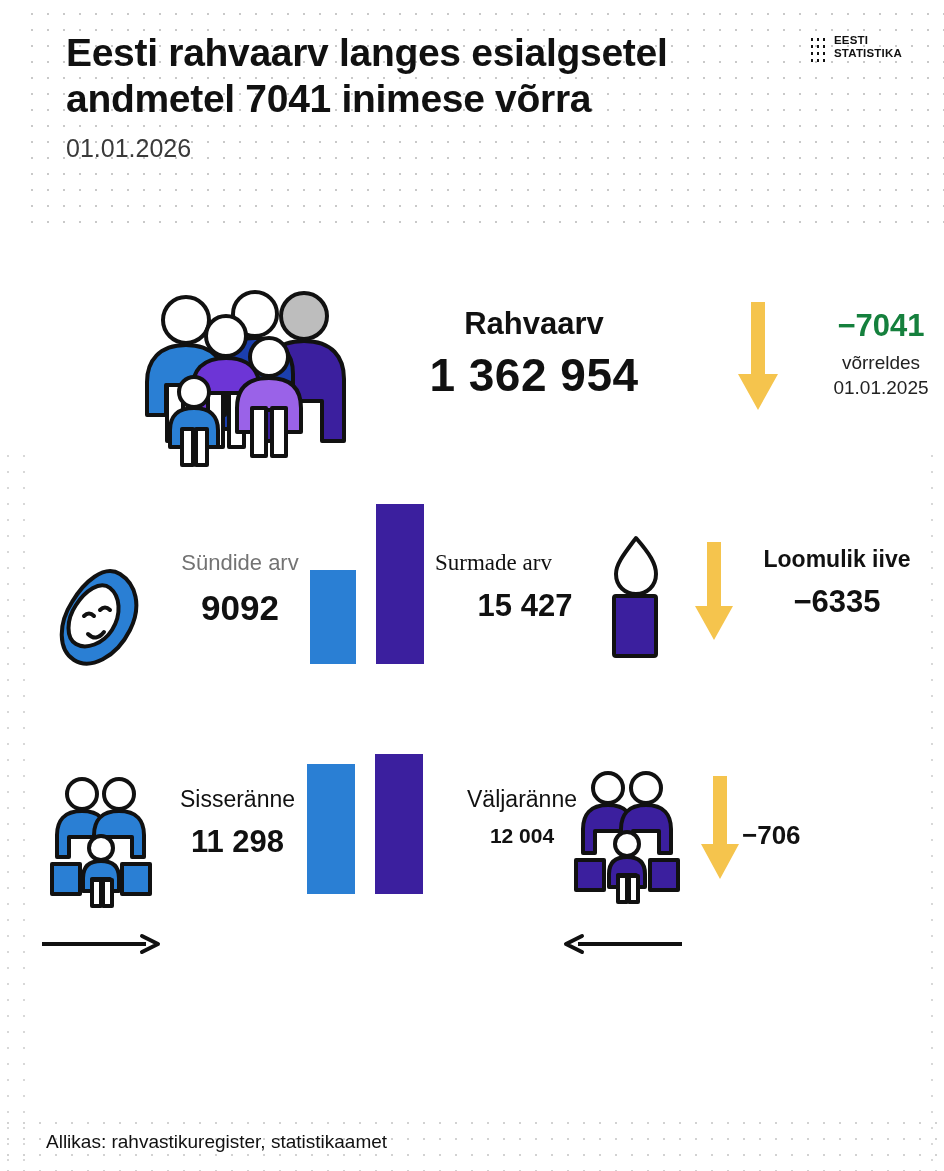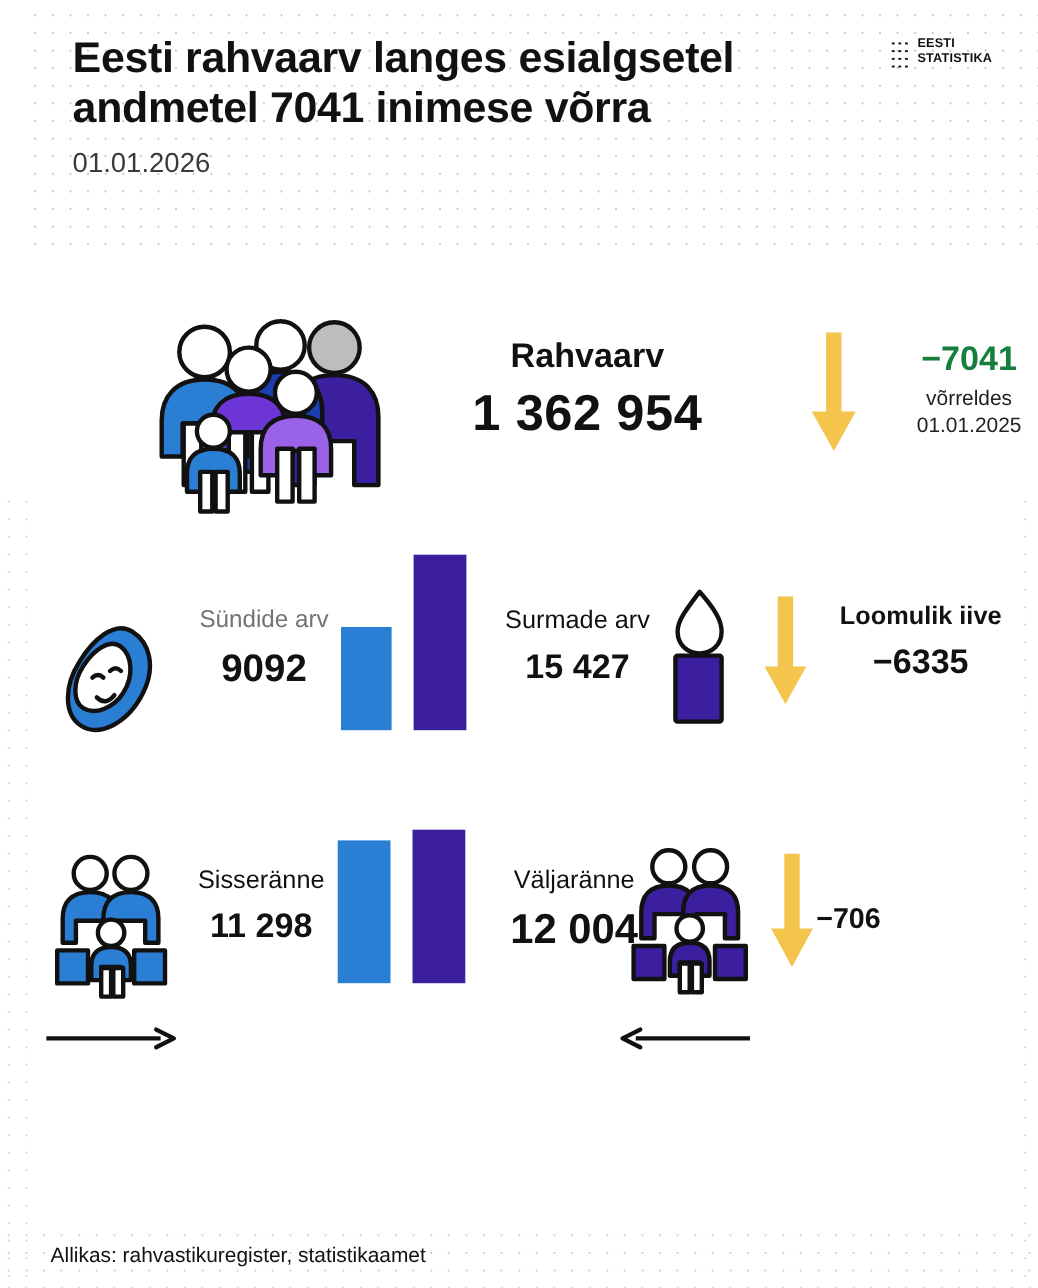--- a/index.html
+++ b/index.html
@@ -144,21 +144,21 @@
   .births-label {
     position: absolute; left: 150px; top: 46px; width: 180px;
     text-align: center; font-size: 22px; color: #737373;
   }
   .births-value {
     position: absolute; left: 150px; top: 84px; width: 180px;
     text-align: center; font-size: 35px; font-weight: bold; color: #111;
   }
   .deaths-label {
     position: absolute; left: 435px; top: 46px; width: 180px;
-    text-align: center; font-size: 23px; color: #111;
+    font-size: 23px; color: #111; font-family: Liberation Serif, serif;
   }
   .deaths-value {
     position: absolute; left: 430px; top: 84px; width: 190px;
     text-align: center; font-size: 31px; font-weight: bold; color: #111;
   }
   .candle-icon { position: absolute; left: 600px; top: 28px; }
   .nat-arrow { position: absolute; left: 692px; top: 38px; }
   .nat-label {
     position: absolute; left: 742px; top: 42px; width: 190px;
     text-align: center; font-size: 23px; font-weight: bold; color: #111;
@@ -181,21 +181,21 @@
   .imm-value {
     position: absolute; left: 145px; top: 70px; width: 185px;
     text-align: center; font-size: 31px; font-weight: bold; color: #111;
   }
   .emi-label {
     position: absolute; left: 432px; top: 32px; width: 180px;
     text-align: center; font-size: 23px; color: #111;
   }
   .emi-value {
     position: absolute; left: 428px; top: 70px; width: 188px;
-    text-align: center; font-size: 38px; font-weight: bold; color: #111;
+    text-align: center; font-size: 21px; font-weight: bold; color: #111;
   }
   .emi-icon { position: absolute; left: 572px; top: 16px; }
   .mig-arrow { position: absolute; left: 698px; top: 22px; }
   .mig-label {
     position: absolute; left: 742px; top: 28px; width: 195px;
     text-align: center; font-size: 23px; font-weight: bold; color: #111;
   }
   .mig-value {
     position: absolute; left: 742px; top: 66px; width: 195px;
     text-align: left; font-size: 26px; font-weight: bold; color: #111;

